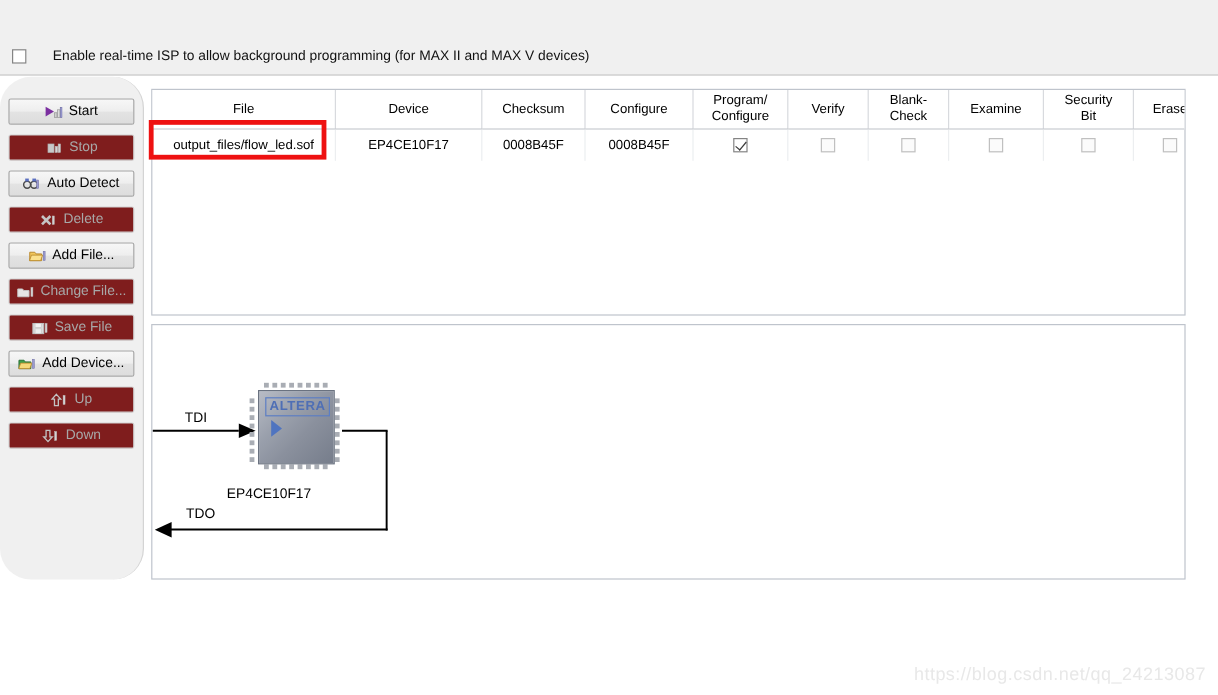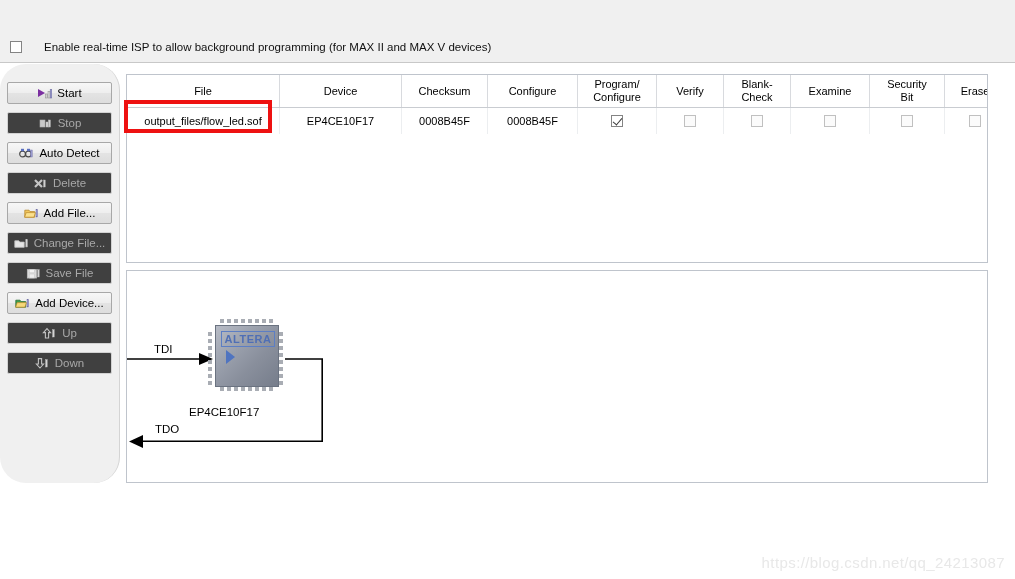--- a/index.html
+++ b/index.html
@@ -112,21 +112,21 @@
     display: flex;
     align-items: center;
     justify-content: center;
     gap: 5px;
     box-sizing: border-box;
     font-size: 11.5px;
     color: #000;
     cursor: default;
   }
   .side-btn.disabled {
-    background: #404040;
+    background: #7f1d1d;
     border-color: #d2d2d2;
     color: #a8a8a8;
   }
   .side-btn .ico {
     width: 15px; height: 13px;
     flex: 0 0 auto;
     display: flex; align-items: center; justify-content: center;
   }
   .side-btn .lbl { white-space: nowrap; }
 

